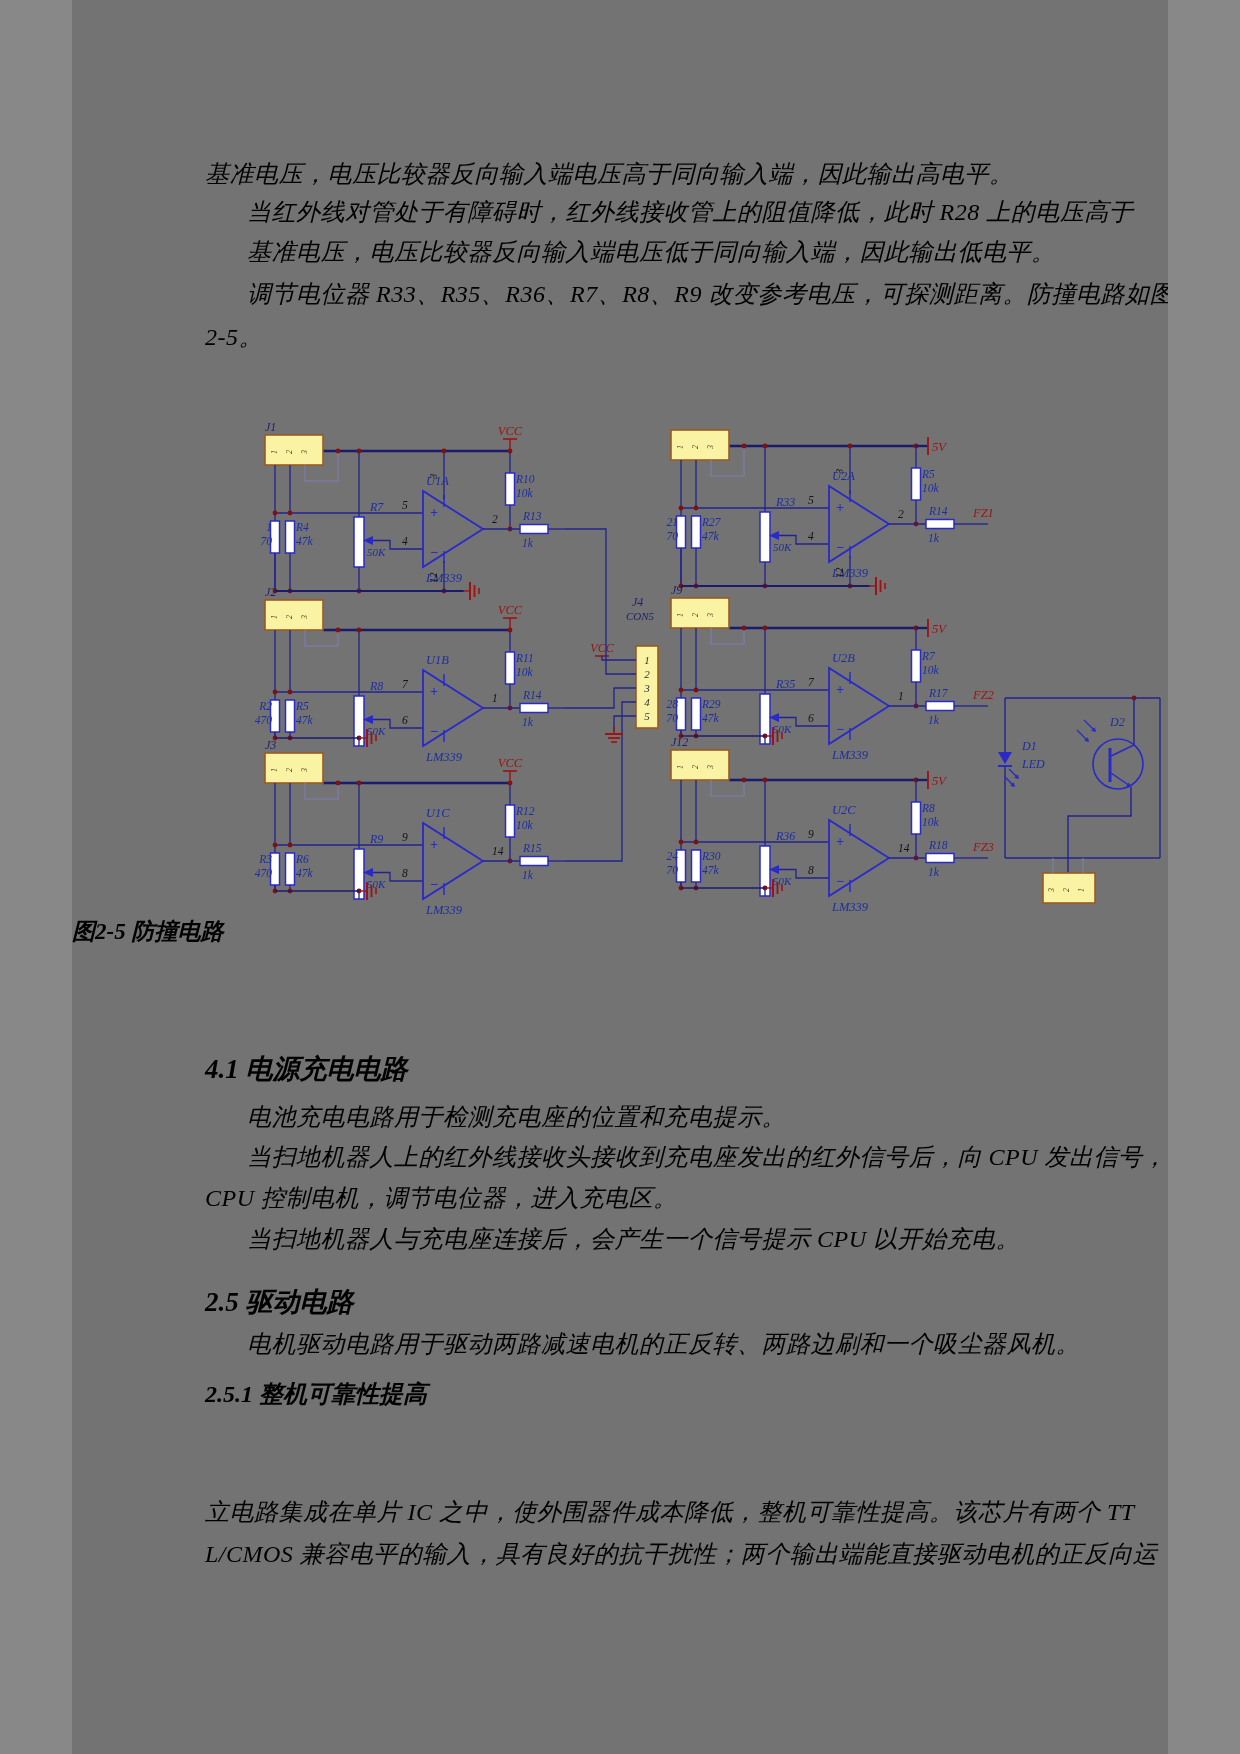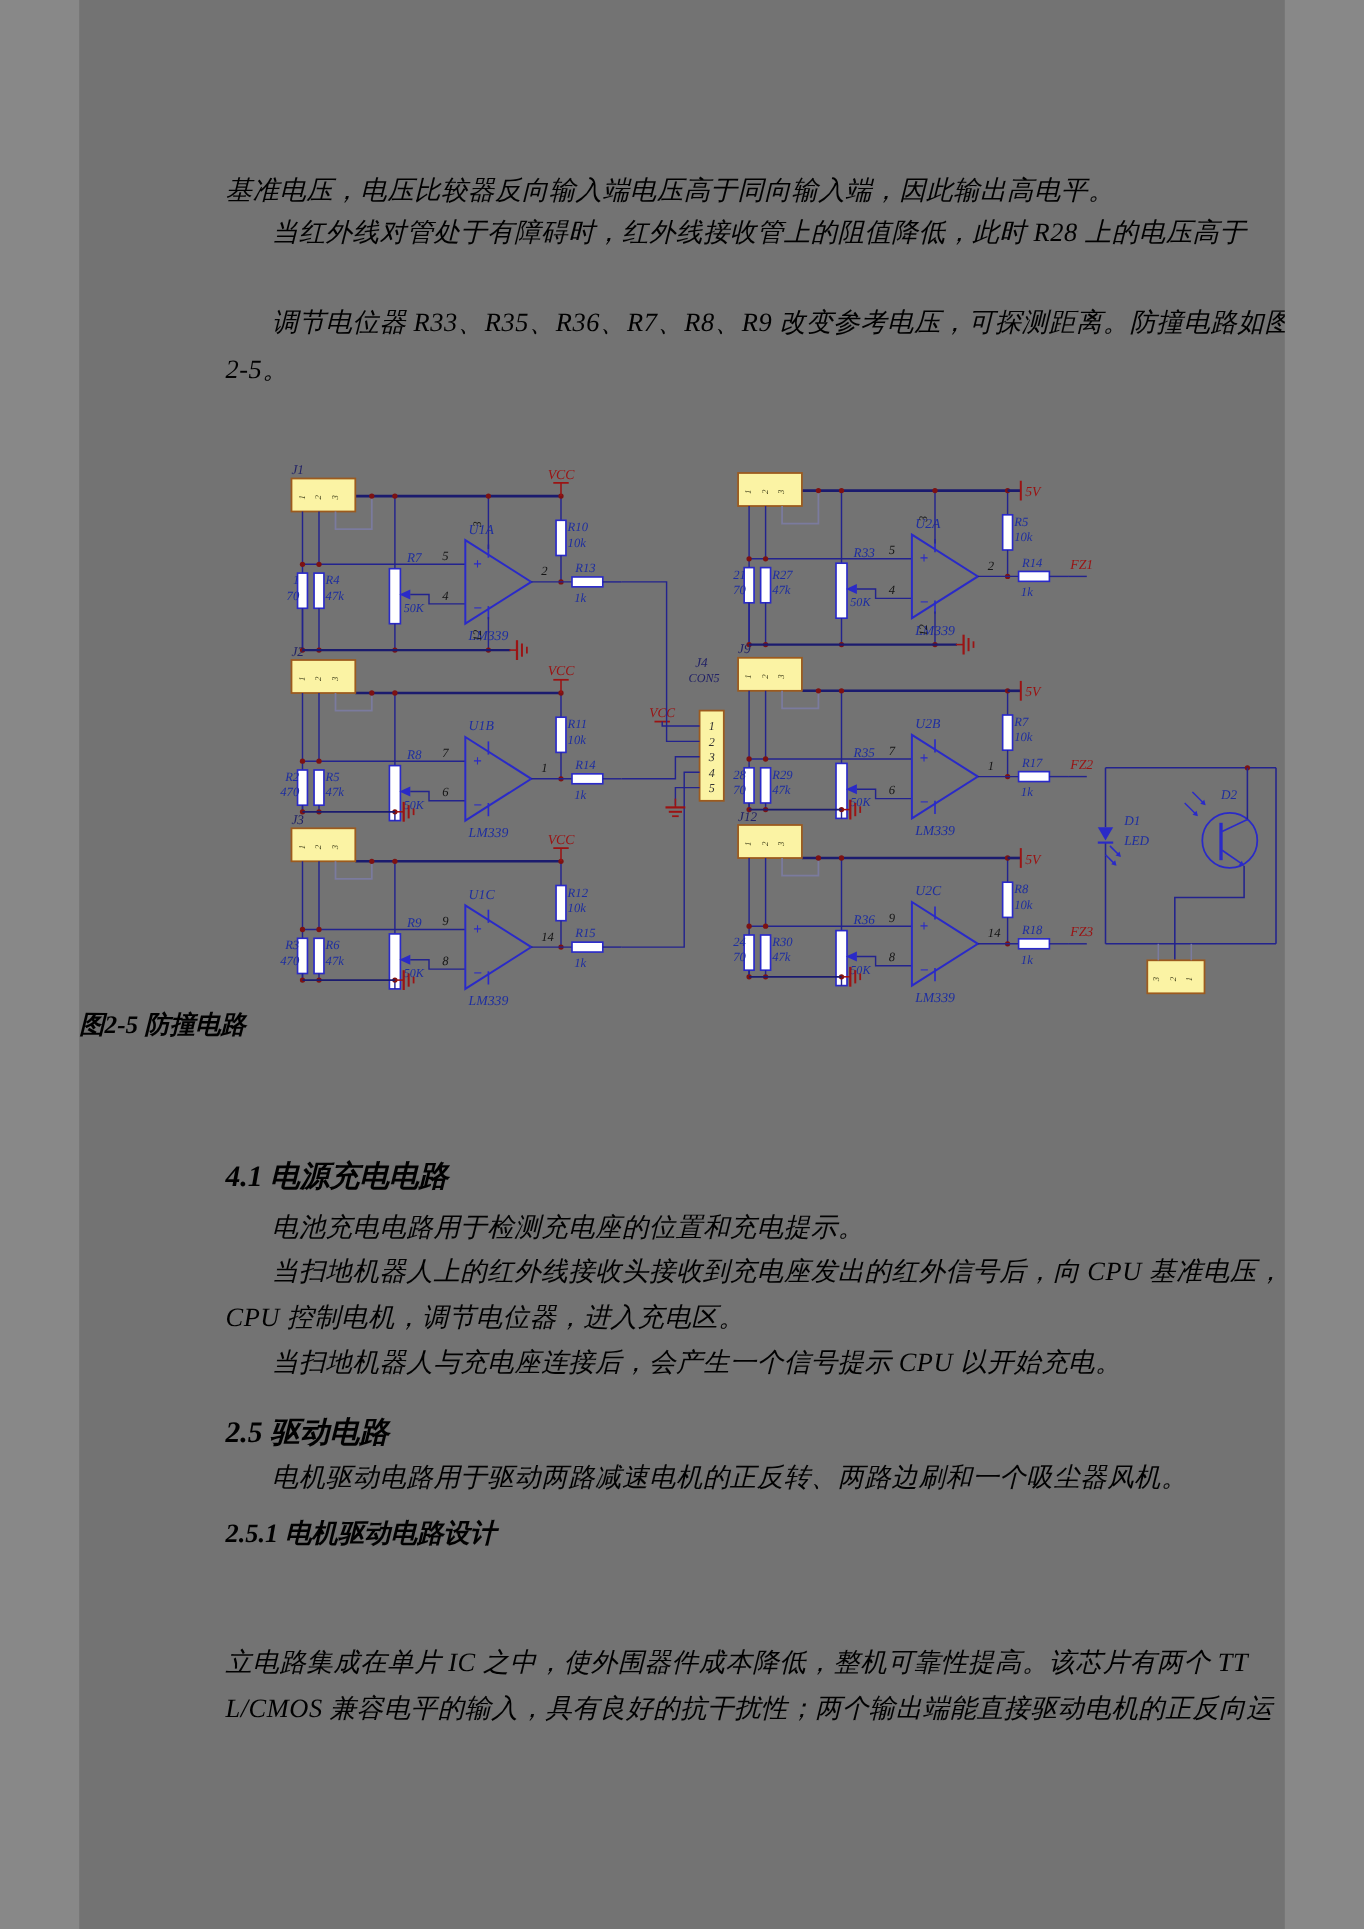--- a/index.html
+++ b/index.html
@@ -15,20 +15,21 @@
   #schematic{position:absolute;left:130px;top:368px;}
   svg text{font-family:"Liberation Serif","DejaVu Serif",serif;}
 </style>
 </head>
 <body>
 
 <div id="page">
 
   <div class="bline" style="left:133px;top:160px">基准电压，电压比较器反向输入端电压高于同向输入端，因此输出高电平。</div>
   <div class="bline" style="left:175px;top:198px">当红外线对管处于有障碍时，红外线接收管上的阻值降低，此时 R28 上的电压高于</div>
+  <div class="bline" style="left:175px;top:238px">基准电压，电压比较器反向输入端电压低于同向输入端，因此输出低电平。</div>
   <div class="bline" style="left:175px;top:280px">调节电位器 R33、R35、R36、R7、R8、R9 改变参考电压，可探测距离。防撞电路如图</div>
   <div class="bline" style="left:133px;top:323px">2-5。</div>
 
   <svg id="schematic" width="985" height="560" viewBox="0 0 985 560">
       <g transform="translate(28,53)">
         <line x1="93" y1="30" x2="280" y2="30" stroke="#1b1b6e" stroke-width="2.4"></line>
         <rect x="35" y="14" width="58" height="30" fill="#fbf3a4" stroke="#9c5a1e" stroke-width="1.6"></rect>
         <text x="47" y="33" fill="#44431d" font-size="8" text-anchor="start" transform="rotate(-90 47 33)">1</text>
         <text x="62" y="33" fill="#44431d" font-size="8" text-anchor="start" transform="rotate(-90 62 33)">2</text>
         <text x="77" y="33" fill="#44431d" font-size="8" text-anchor="start" transform="rotate(-90 77 33)">3</text>
@@ -481,24 +482,24 @@
         <text x="882" y="524" fill="#44431d" font-size="8" text-anchor="start" transform="rotate(-90 882 524)">1</text>
         <line x1="851" y1="490" x2="851" y2="505" stroke="#7b7b9e" stroke-width="1.4"></line>
         <line x1="881" y1="490" x2="881" y2="505" stroke="#7b7b9e" stroke-width="1.4"></line>
       </g>
     </svg>
 
   <div class="caption" style="top:916px">图2-5  防撞电路</div>
 
   <div class="h1" style="left:133px;top:1051px">4.1 电源充电电路</div>
   <div class="bline" style="left:175px;top:1103px">电池充电电路用于检测充电座的位置和充电提示。</div>
-  <div class="bline" style="left:175px;top:1143px">当扫地机器人上的红外线接收头接收到充电座发出的红外信号后，向 CPU 基准电压，</div>
+  <div class="bline" style="left:175px;top:1143px">当扫地机器人上的红外线接收头接收到充电座发出的红外信号后，向 CPU 发出信号，</div>
   <div class="bline" style="left:133px;top:1184px">CPU 控制电机，调节电位器，进入充电区。</div>
   <div class="bline" style="left:175px;top:1225px">当扫地机器人与充电座连接后，会产生一个信号提示 CPU 以开始充电。</div>
 
   <div class="h1" style="left:133px;top:1284px">2.5 驱动电路</div>
   <div class="bline" style="left:175px;top:1330px">电机驱动电路用于驱动两路减速电机的正反转、两路边刷和一个吸尘器风机。</div>
-  <div class="h2" style="left:133px;top:1378px">2.5.1 电机驱动电路设计</div>
+  <div class="h2" style="left:133px;top:1378px">2.5.1 整机可靠性提高</div>
 
   <div class="bline" style="left:133px;top:1498px">立电路集成在单片 IC 之中，使外围器件成本降低，整机可靠性提高。该芯片有两个 TT</div>
   <div class="bline" style="left:133px;top:1540px">L/CMOS 兼容电平的输入，具有良好的抗干扰性；两个输出端能直接驱动电机的正反向运</div>
 
 </div>
 
 </body></html>

